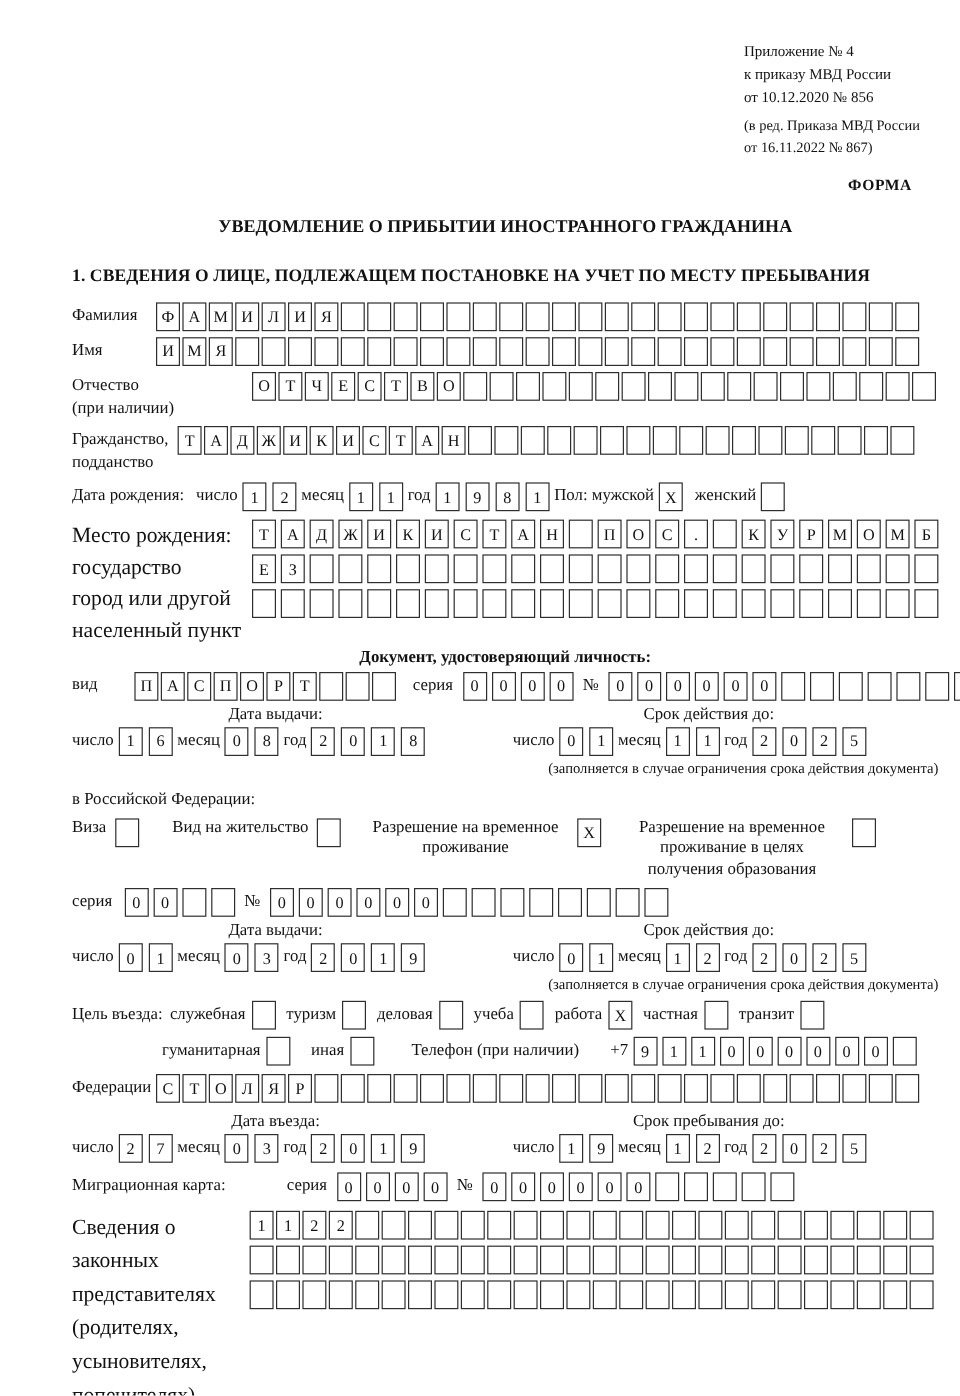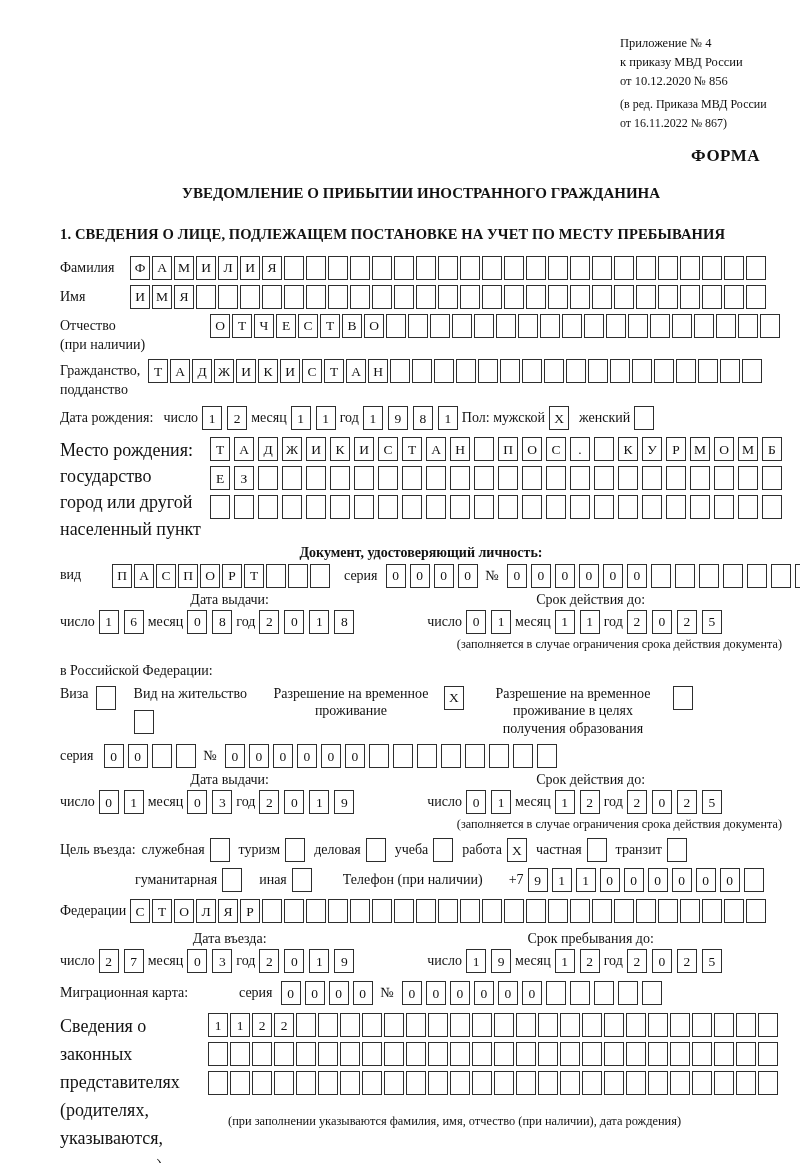--- a/index.html
+++ b/index.html
@@ -3,21 +3,21 @@
 <meta charset="utf-8">
 <style>
   html,body{margin:0;padding:0;background:#ffffff;}
   body{width:800px;height:1163px;overflow:hidden;color:#121212;
        font-family:"Liberation Serif","DejaVu Serif",serif;}
   .page{box-sizing:border-box;width:796px;height:1163px;padding:34px 14px 0 60px;}
 
   
   .annex{margin-left:560px;width:190px;font-size:12.5px;line-height:1.5;}
   .annex-note{margin-top:5px;font-size:12px;line-height:1.55;}
-  .forma{margin-top:14px;text-align:right;padding-right:22px;font-weight:bold;font-size:17px;letter-spacing:.5px;}
+  .forma{margin-top:14px;text-align:right;padding-right:22px;font-weight:bold;font-size:13px;letter-spacing:.5px;}
   .title{margin-top:16px;text-align:center;font-weight:bold;font-size:15px;line-height:1.55;}
   .blank-line{display:inline-block;width:62px;border-bottom:2px solid #333;height:12px;margin-left:12px;}
   .section-title{margin-top:20px;text-align:left;font-weight:bold;font-size:14.6px;letter-spacing:.1px;}
 
   
   .frow{display:flex;align-items:flex-start;margin-top:5px;}
   .lbl{font-size:14px;line-height:1.35;flex:none;padding-top:3px;}
   .w70{width:70px;}  .w88{width:88px;} .w150{width:150px;}
   .sub{font-size:14px;line-height:1.3;}
   .cells{display:inline-flex;gap:2px;flex:none;}
@@ -432,21 +432,21 @@
     <div>в Российской Федерации:</div>
   </div>
 
   <div class="opt-row">
     <span class="opt">
       <span class="opt-label">Виза</span>
       <span class="cells">
           <span class="cell"></span>
         </span>
     </span>
-    <span class="opt" style="margin-left:6px;flex-direction:column;">
+    <span class="opt" style="margin-left:16px;">
       <span class="opt-label">Вид на жительство</span>
       <span class="cells">
           <span class="cell"></span>
         </span>
     </span>
     <span class="opt" style="margin-left:6px;">
       <span class="opt-label ctr mw170">Разрешение на временное проживание</span>
       <span class="cells">
           <span class="cell">X</span>
         </span>
@@ -715,21 +715,21 @@
         <span class="cell"></span>
       </span>
   </div>
 
   <div class="frow" style="margin-top:8px;">
     <div class="labelcol" style="width:148px;line-height:1.55;">
       <div>Сведения о</div>
       <div>законных</div>
       <div>представителях</div>
       <div>(родителях,</div>
-      <div>указываются,</div>
+      <div>усыновителях,</div>
       <div>попечителях)</div>
     </div>
     <div class="cellcol">
       <span class="cells">
           <span class="cell">1</span>
           <span class="cell">1</span>
           <span class="cell">2</span>
           <span class="cell">2</span>
           <span class="cell"></span>
           <span class="cell"></span>
@@ -803,17 +803,16 @@
           <span class="cell"></span>
           <span class="cell"></span>
           <span class="cell"></span>
           <span class="cell"></span>
           <span class="cell"></span>
           <span class="cell"></span>
           <span class="cell"></span>
           <span class="cell"></span>
           <span class="cell"></span>
         </span>
-      <div class="note-small" style="margin-top:14px;margin-left:20px;">(при заполнении указываются фамилия, имя, отчество (при наличии), дата рождения)</div>
     </div>
   </div>
 
 </div>
 
 </body></html>

